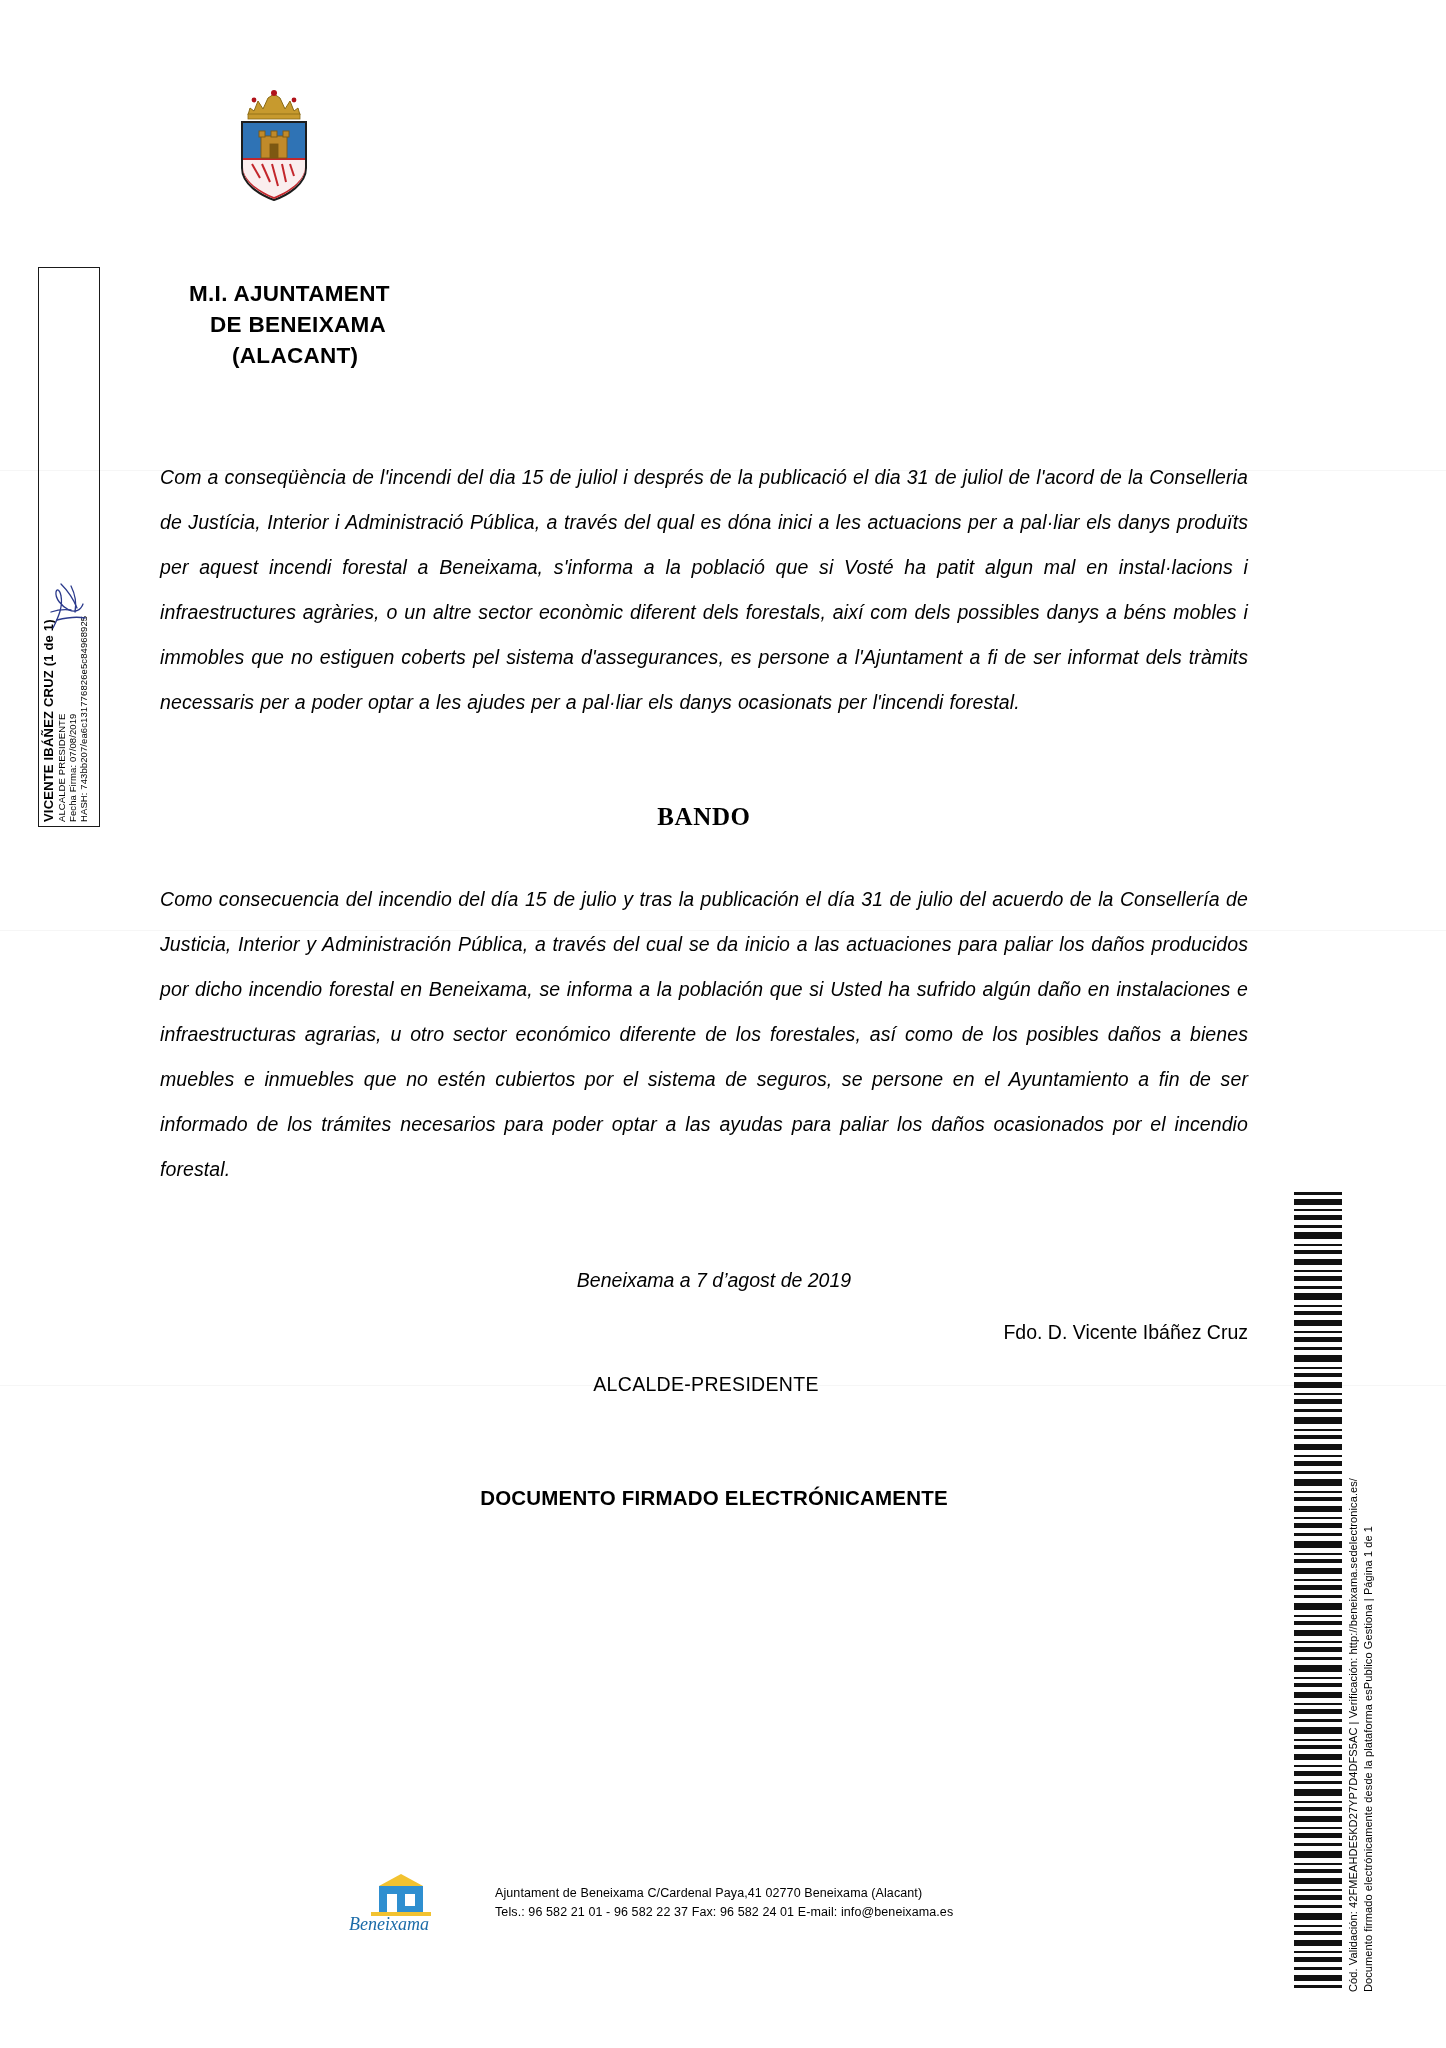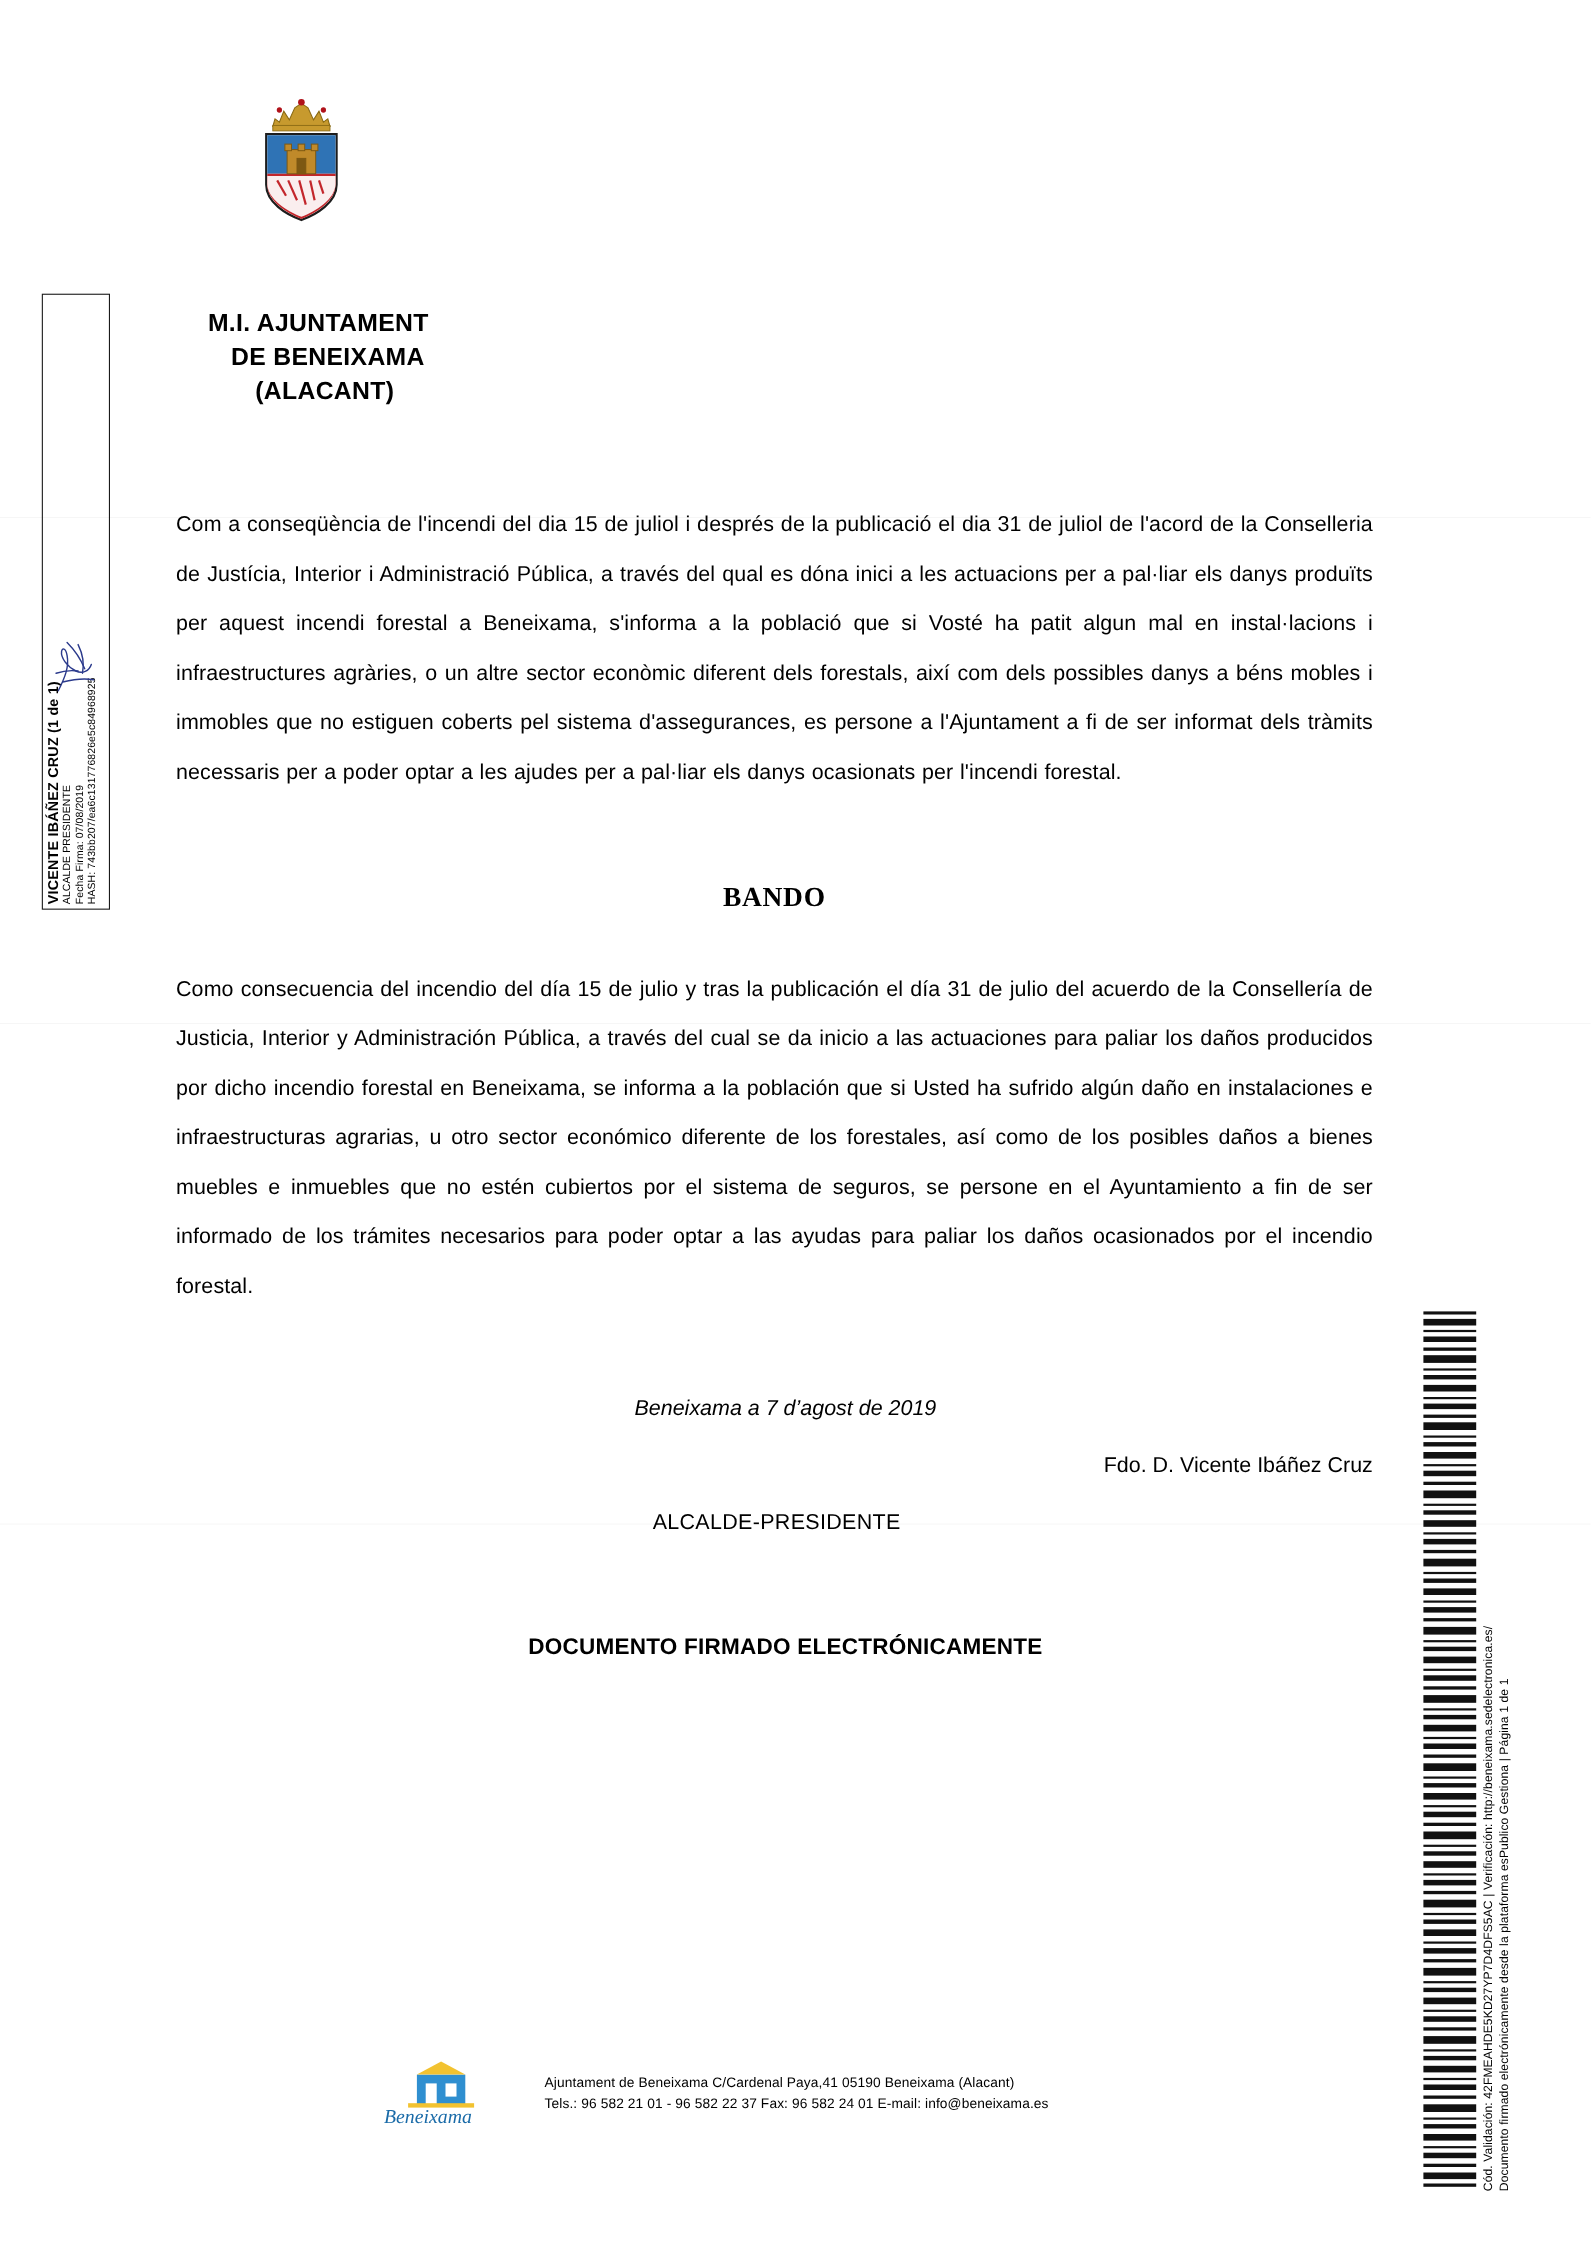--- a/index.html
+++ b/index.html
@@ -100,20 +100,21 @@
   }
   .doc-title.second { margin-top: 78px; font-family: Liberation Serif, serif; }
   p.body {
     margin: 0;
     font-size: 19.5px;
     line-height: 45px;
     text-align: justify;
     text-justify: inter-word;
     letter-spacing: 0.1px;
     word-spacing: 0.5px;
+    font-style: italic;
   }
   .signoff {
     margin-top: 62px;
     text-align: center;
     font-size: 19.5px;
     line-height: 52px;
   }
   .signoff .place { padding-left: 20px; font-style: italic; }
   .signoff .fdo { padding-left: 10px; text-align: right; }
   .signoff .role { padding-left: 4px; letter-spacing: 0.3px; }
@@ -274,21 +275,21 @@
 
       <rect x="32" y="14" width="44" height="28" fill="#2f8fd0"></rect>
       <path d="M32 14 L54 2 L76 14 Z" fill="#f2c230"></path>
       <rect x="40" y="22" width="10" height="20" fill="#ffffff"></rect>
       <rect x="58" y="22" width="10" height="12" fill="#ffffff"></rect>
       <rect x="24" y="40" width="60" height="4" fill="#f2c230"></rect>
       <text x="2" y="58" font-family="Liberation Serif, serif" font-size="18" font-style="italic" fill="#1a6ba8">Beneixama</text>
     </svg>
   </div>
   <div class="footer-text">
-    <div>Ajuntament de Beneixama  C/Cardenal Paya,41     05190 Beneixama (Alacant)</div>
+    <div>Ajuntament de Beneixama  C/Cardenal Paya,41     02770 Beneixama (Alacant)</div>
     <div>Tels.: 96 582 21 01 - 96 582 22 37  Fax: 96 582 24 01   E-mail: info@beneixama.es</div>
   </div>
 </div>
 
 <div class="right-strip">
   <div class="barcode">
     <svg class="barcode-bars" viewBox="0 0 52 800" preserveAspectRatio="none">
       <g fill="#111111">
         <rect x="2" y="0" width="48" height="3"></rect>
           <rect x="2" y="7" width="48" height="6"></rect>

